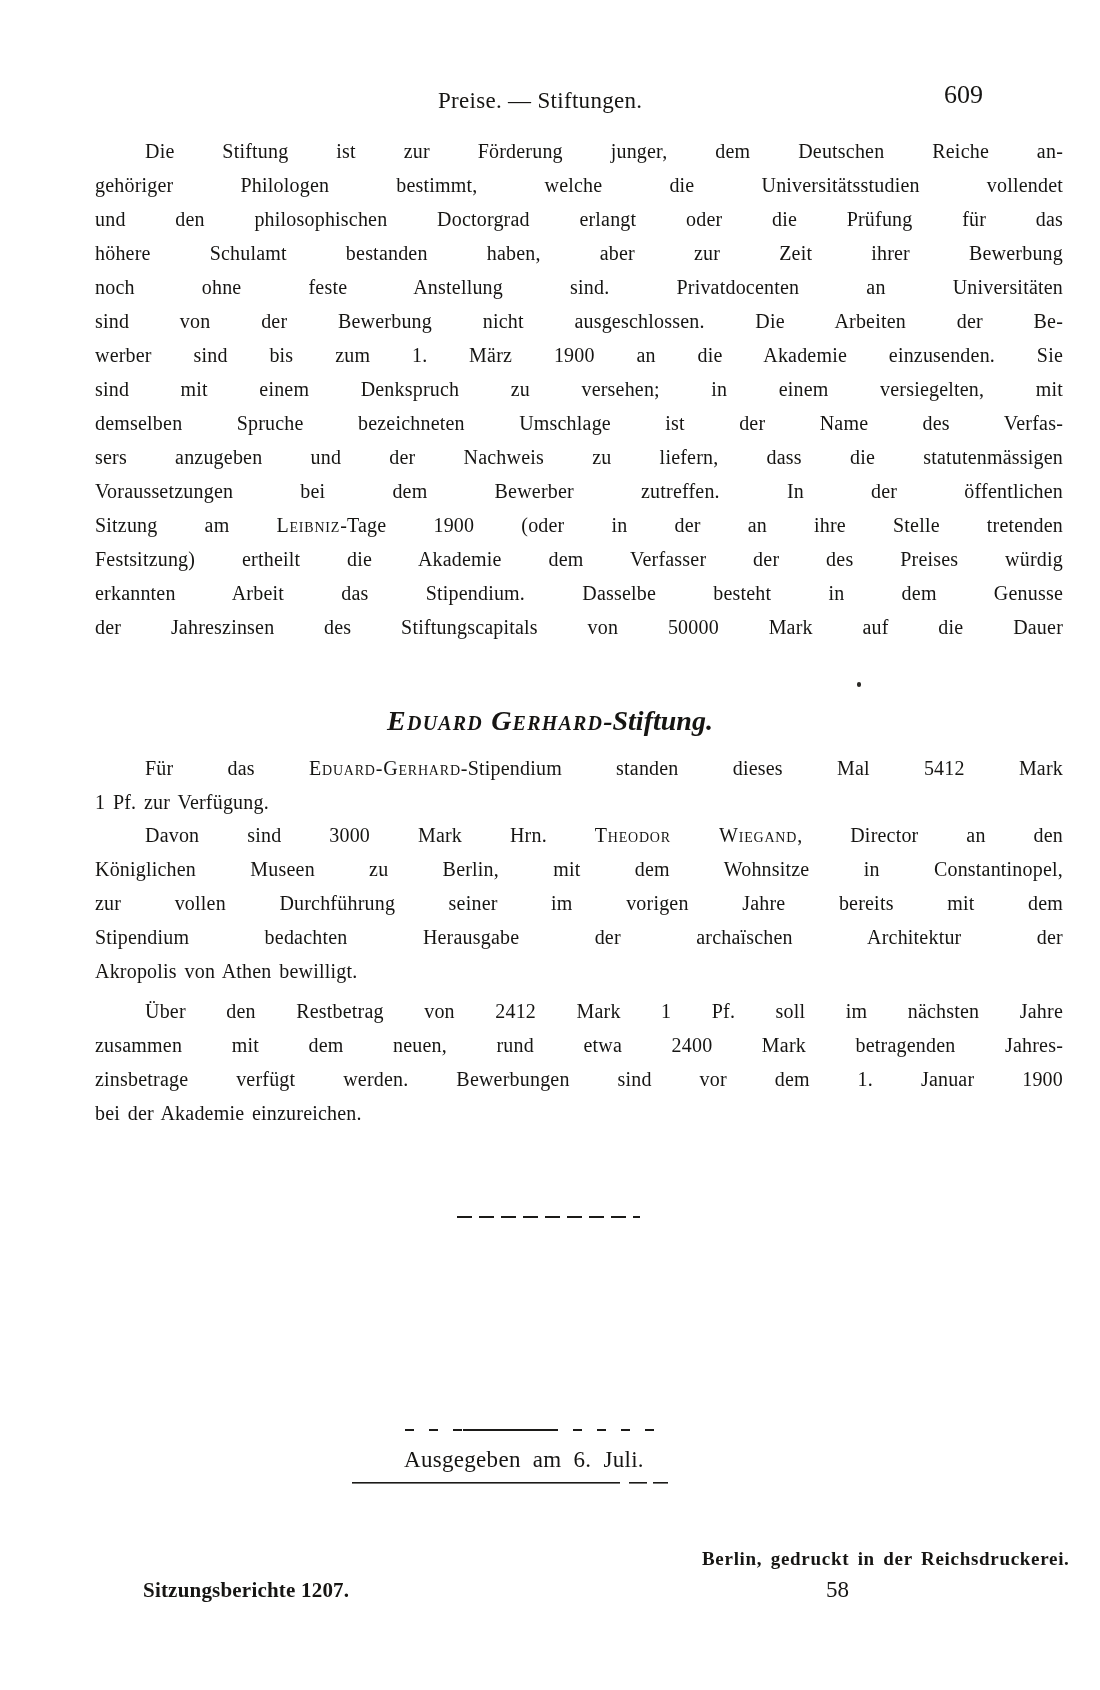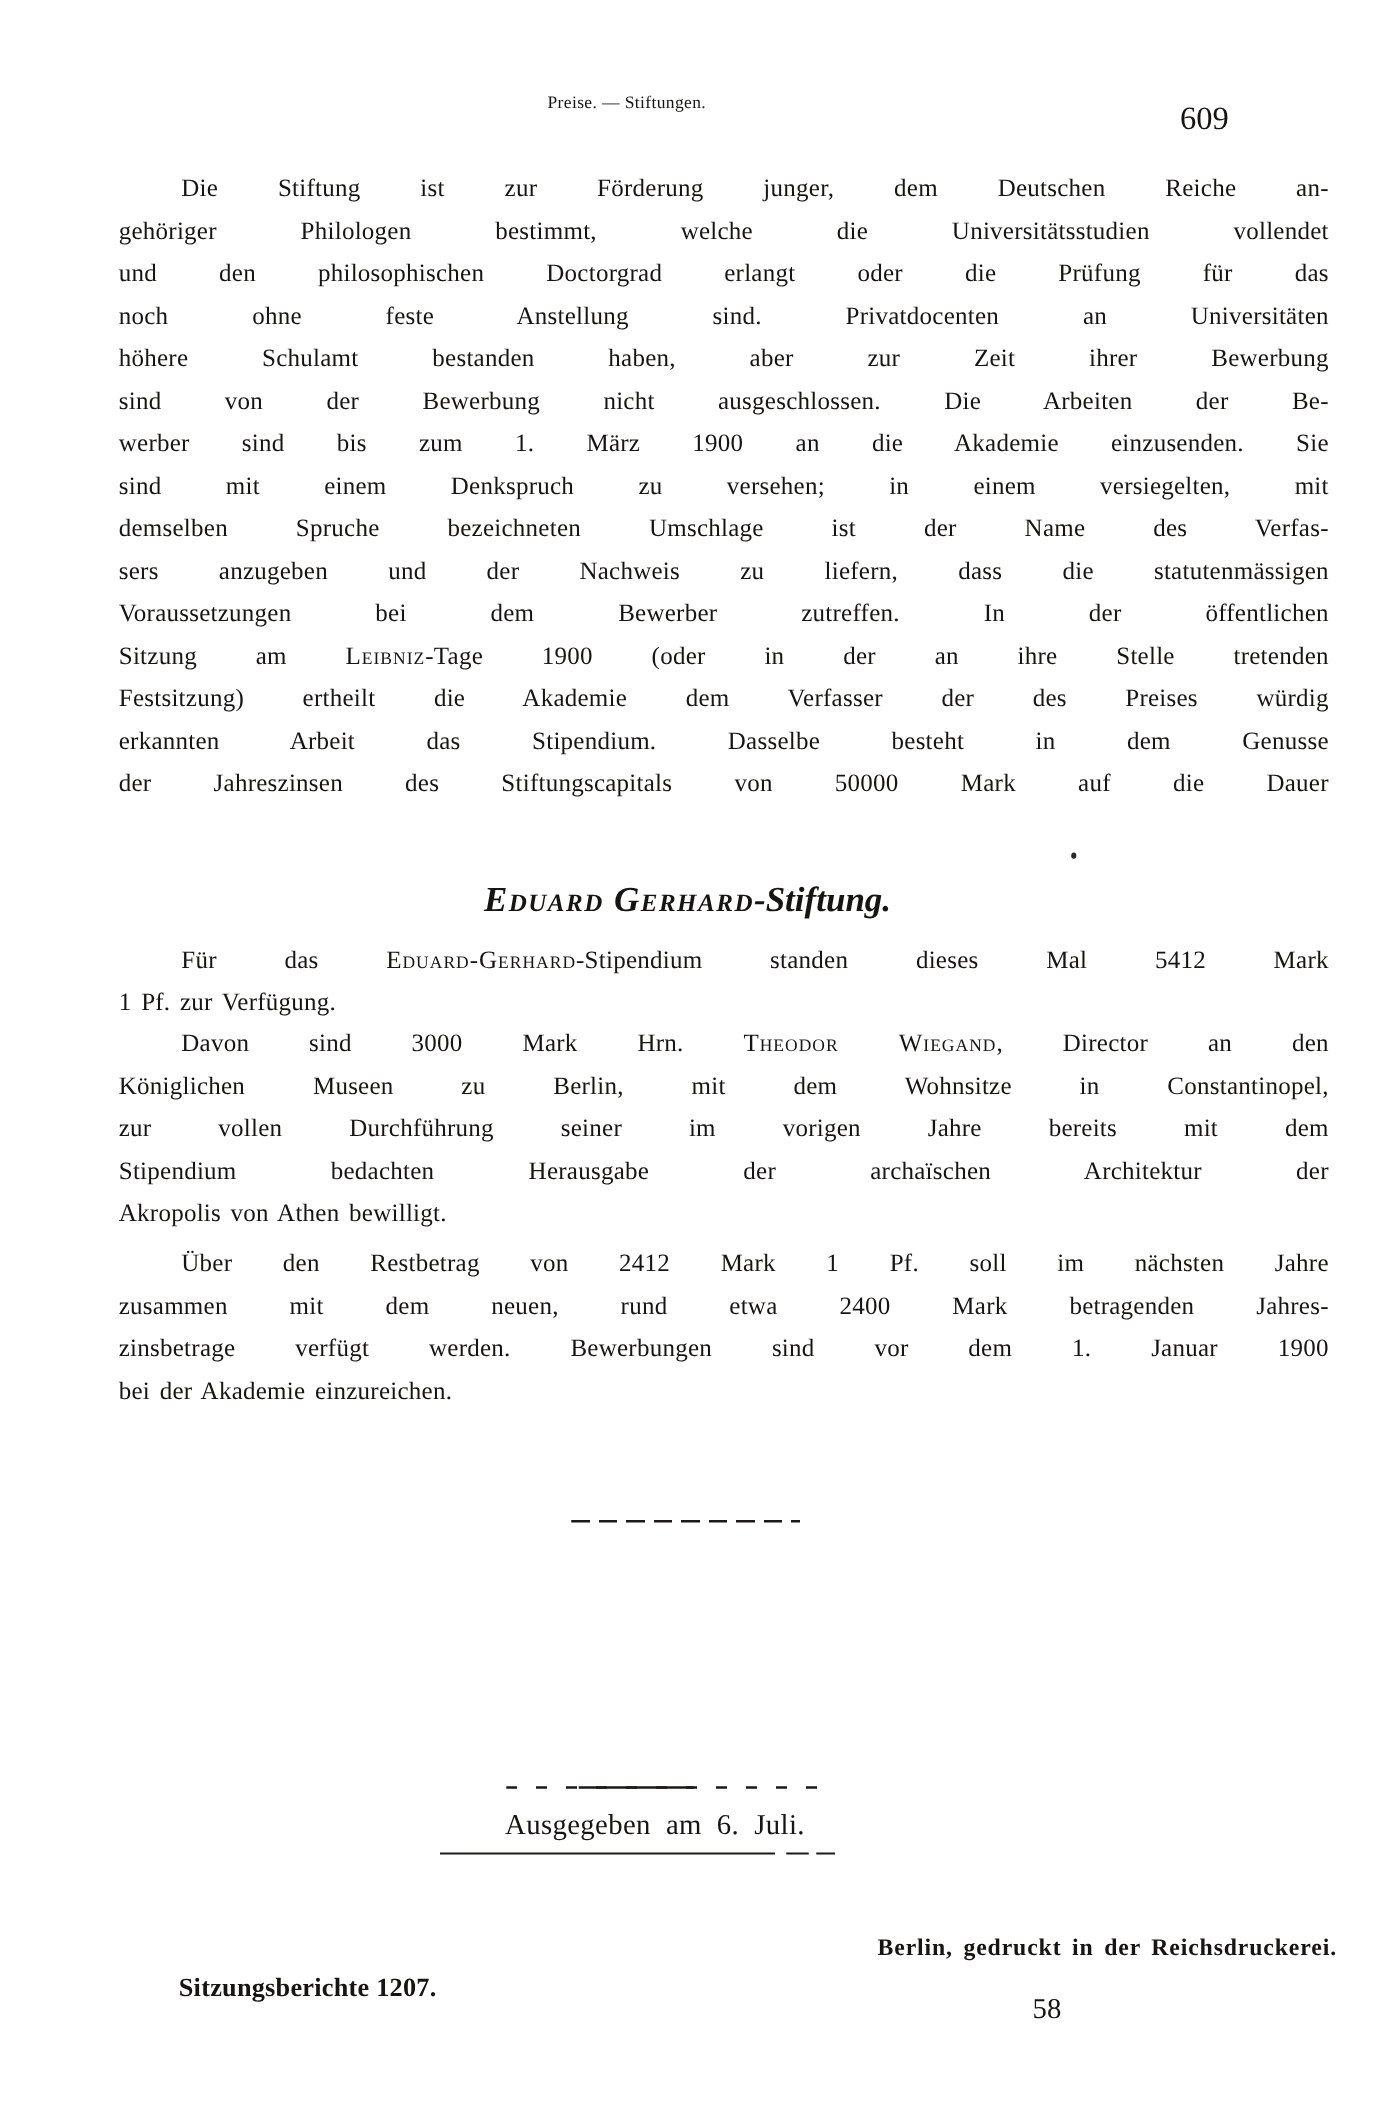--- a/index.html
+++ b/index.html
@@ -11,22 +11,22 @@
     color: #161513;
     font-family: "Liberation Serif", "DejaVu Serif", serif;
     position: relative;
     overflow: hidden;
   }
   .page {
     position: absolute; inset: 0;
   }
   
   .running-title {
-    position: absolute; left: 438px; top: 70px;
-    font-size: 14px; line-height: 26px;
+    position: absolute; left: 438px; top: 88px;
+    font-size: 23px; line-height: 26px;
     letter-spacing: 0.3px;
   }
   .page-number {
     position: absolute; left: 944px; top: 80px;
     font-size: 26px; line-height: 30px;
   }
   
   .col {
     position: absolute; left: 95px; width: 968px;
   }
@@ -88,42 +88,42 @@
     font-size: 19px; line-height: 17px;
     font-weight: 700; letter-spacing: 0.7px; word-spacing: 3px;
   }
   .volume-label {
     position: absolute; left: 143px; top: 1577px;
     font-size: 21px; line-height: 26px;
     font-weight: 700; letter-spacing: 0.2px;
   }
   .sheet-number {
     position: absolute; left: 826px; top: 1576px;
-    font-size: 23px; line-height: 28px; margin-top: 17px;
+    font-size: 23px; line-height: 28px;
   }
   .ink-dot {
     position: absolute; left: 857px; top: 682px;
     width: 4px; height: 5px; border-radius: 2px;
     background: #2a2925;
   }
 </style>
 </head>
 <body style="color: rgb(22, 21, 19); background: rgb(255, 255, 255);">
 
 <div class="page">
 
   <div class="running-title">Preise. — Stiftungen.</div>
   <div class="page-number">609</div>
 
   <div class="col para p1">
       <div class="line indent">Die Stiftung ist zur Förderung junger, dem Deutschen Reiche an-</div>
       <div class="line">gehöriger Philologen bestimmt, welche die Universitätsstudien vollendet</div>
       <div class="line">und den philosophischen Doctorgrad erlangt oder die Prüfung für das</div>
+      <div class="line">höhere Schulamt bestanden haben, aber zur Zeit ihrer Bewerbung</div>
       <div class="line">noch ohne feste Anstellung sind. Privatdocenten an Universitäten</div>
-      <div class="line">höhere Schulamt bestanden haben, aber zur Zeit ihrer Bewerbung</div>
       <div class="line">sind von der Bewerbung nicht ausgeschlossen. Die Arbeiten der Be-</div>
       <div class="line">werber sind bis zum 1. März 1900 an die Akademie einzusenden. Sie</div>
       <div class="line">sind mit einem Denkspruch zu versehen; in einem versiegelten, mit</div>
       <div class="line">demselben Spruche bezeichneten Umschlage ist der Name des Verfas-</div>
       <div class="line">sers anzugeben und der Nachweis zu liefern, dass die statutenmässigen</div>
       <div class="line">Voraussetzungen bei dem Bewerber zutreffen. In der öffentlichen</div>
       <div class="line">Sitzung am <span class="sc">Leibniz</span>-Tage 1900 (oder in der an ihre Stelle tretenden</div>
       <div class="line">Festsitzung) ertheilt die Akademie dem Verfasser der des Preises würdig</div>
       <div class="line">erkannten Arbeit das Stipendium. Dasselbe besteht in dem Genusse</div>
       <div class="line">der Jahreszinsen des Stiftungscapitals von 50000 Mark auf die Dauer</div>

